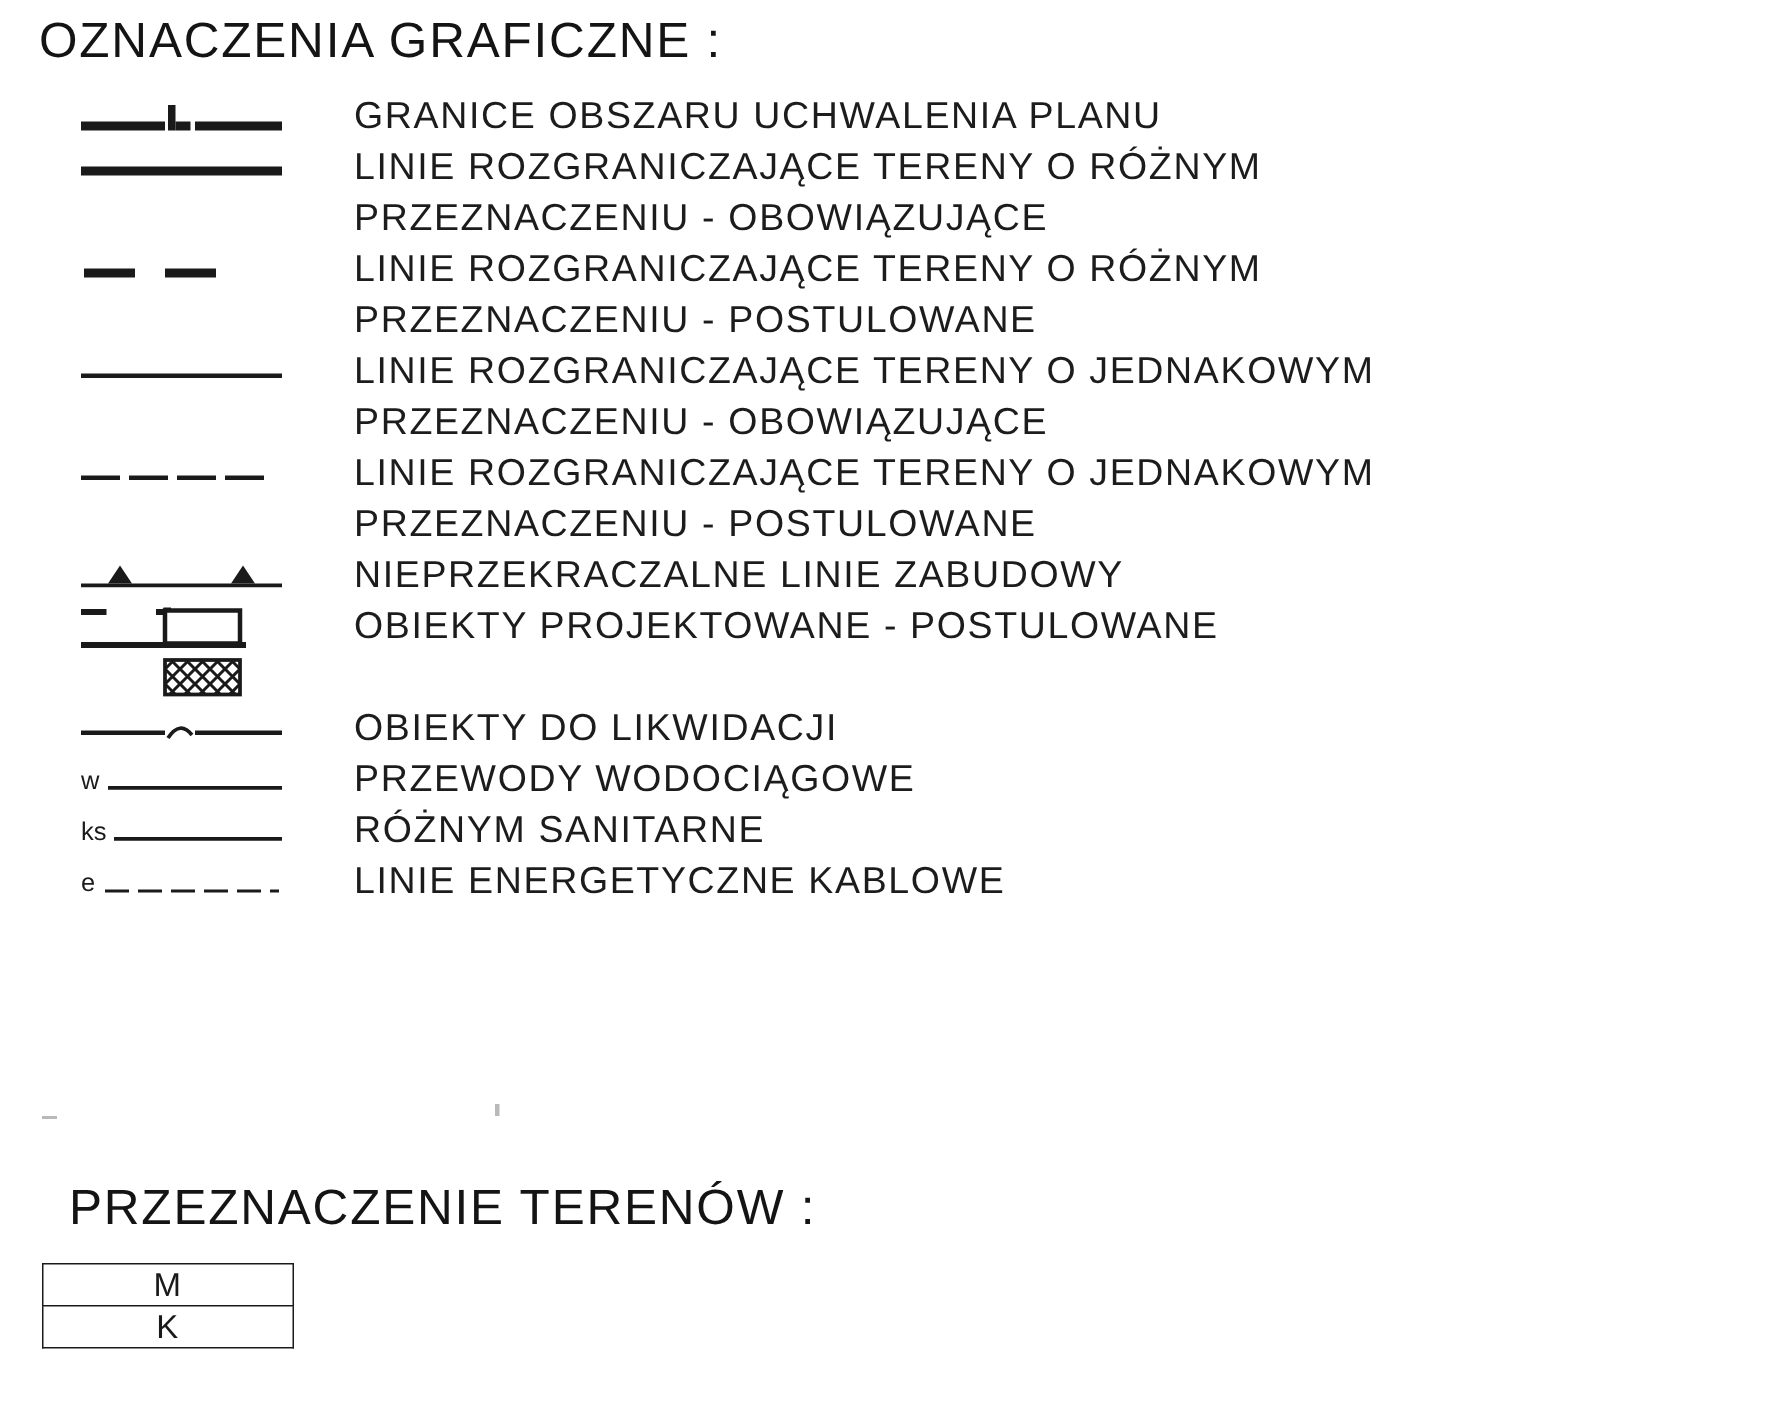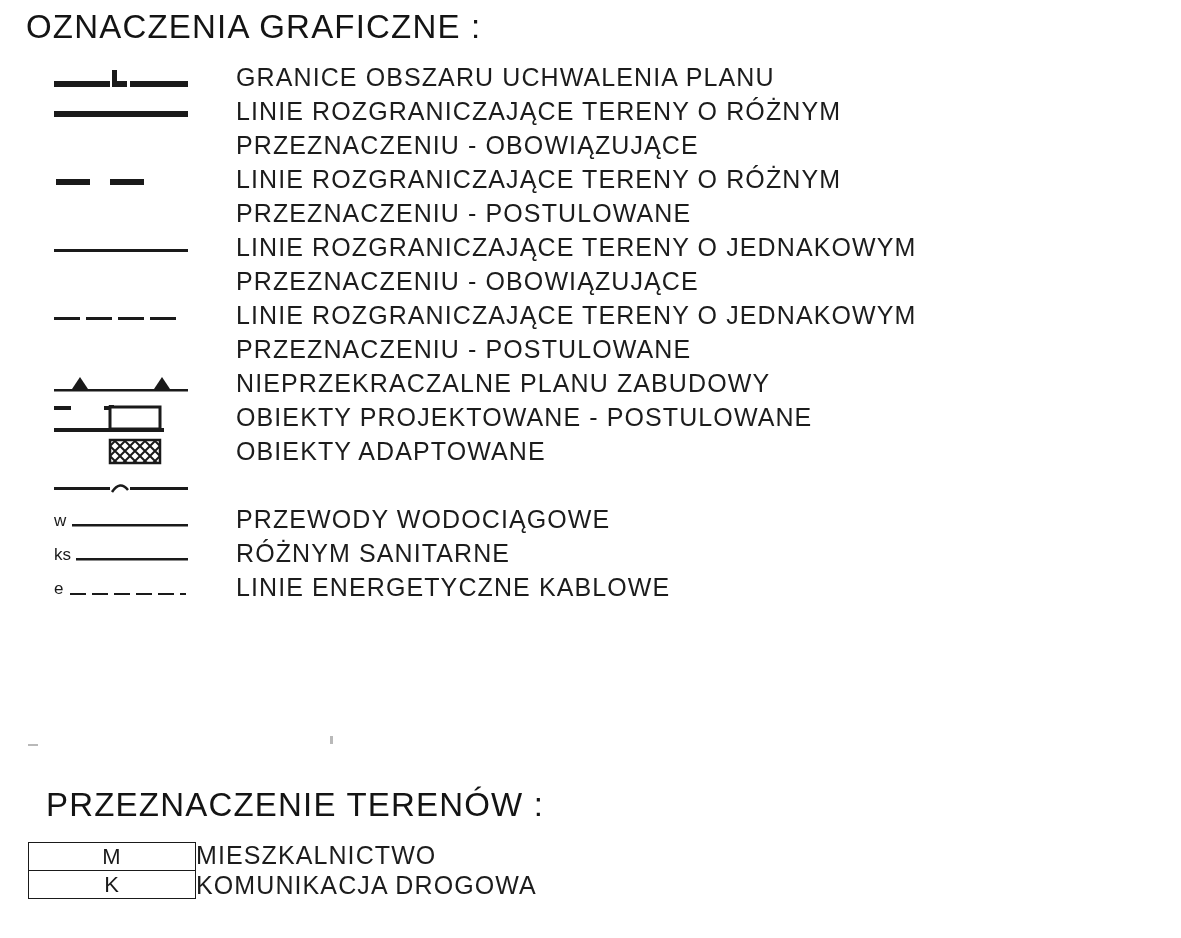--- a/index.html
+++ b/index.html
@@ -189,21 +189,21 @@
     </div>
 
     <div class="legend-row">
       <div class="sym-cell">
         <svg width="168" height="34" viewBox="0 0 168 34">
           <rect x="4" y="21" width="134" height="2.5" fill="#1a1a1a"></rect>
           <polygon points="22,21 30,9 38,21" fill="#1a1a1a"></polygon>
           <polygon points="104,21 112,9 120,21" fill="#1a1a1a"></polygon>
         </svg>
       </div>
-      <div class="label-cell">NIEPRZEKRACZALNE PLANU ZABUDOWY</div>
+      <div class="label-cell">NIEPRZEKRACZALNE LINIE ZABUDOWY</div>
     </div>
 
     <div class="legend-row">
       <div class="sym-cell">
         <svg width="168" height="34" viewBox="0 0 168 34">
           <rect x="4" y="4" width="17" height="4" fill="#1a1a1a"></rect>
           <rect x="54" y="4" width="17" height="4" fill="#1a1a1a"></rect>
           <rect x="59" y="3" width="5" height="26" fill="#1a1a1a"></rect>
           <rect x="60" y="5" width="50" height="22" fill="#ffffff" stroke="#1a1a1a" stroke-width="3"></rect>
           <rect x="4" y="26" width="110" height="4" fill="#1a1a1a"></rect>
@@ -217,31 +217,31 @@
         <svg width="168" height="34" viewBox="0 0 168 34">
           <defs>
             <pattern id="xhatch" width="10" height="10" patternUnits="userSpaceOnUse">
               <rect width="10" height="10" fill="#ffffff"></rect>
               <path d="M0,0 L10,10 M10,0 L0,10" stroke="#1a1a1a" stroke-width="2"></path>
             </pattern>
           </defs>
           <rect x="60" y="4" width="50" height="23" fill="url(#xhatch)" stroke="#1a1a1a" stroke-width="2.5"></rect>
         </svg>
       </div>
-      <div class="label-cell">OBIEKTY ADAPTOWANE</div>
     </div>
 
     <div class="legend-row">
       <div class="sym-cell">
         <svg width="168" height="34" viewBox="0 0 168 34">
           <rect x="4" y="17" width="56" height="3" fill="#1a1a1a"></rect>
           <path d="M62,22 q8,-12 16,-2" stroke="#1a1a1a" stroke-width="2.5" fill="none"></path>
           <rect x="80" y="17" width="58" height="3" fill="#1a1a1a"></rect>
         </svg>
       </div>
+      <div class="label-cell">OBIEKTY DO LIKWIDACJI</div>
     </div>
 
     <div class="legend-row">
       <div class="sym-cell">
         <svg width="168" height="34" viewBox="0 0 168 34">
           <text x="4" y="22" font-family="Liberation Sans, sans-serif" font-size="17" fill="#1a1a1a">w</text>
           <rect x="22" y="20" width="116" height="2.5" fill="#1a1a1a"></rect>
         </svg>
       </div>
       <div class="label-cell">PRZEWODY WODOCIĄGOWE</div>
@@ -285,18 +285,14 @@
           <tr>
         <td>M</td>
       </tr>
       <tr>
         <td>K</td>
       </tr>
     </tbody>
       </table>
   </div>
 
-  <div class="lu-labels">
-    <div class="lu-label">MIESZKALNICTWO</div>
-    <div class="lu-label">KOMUNIKACJA DROGOWA</div>
-  </div>
 
 </div>
 
 </body></html>

